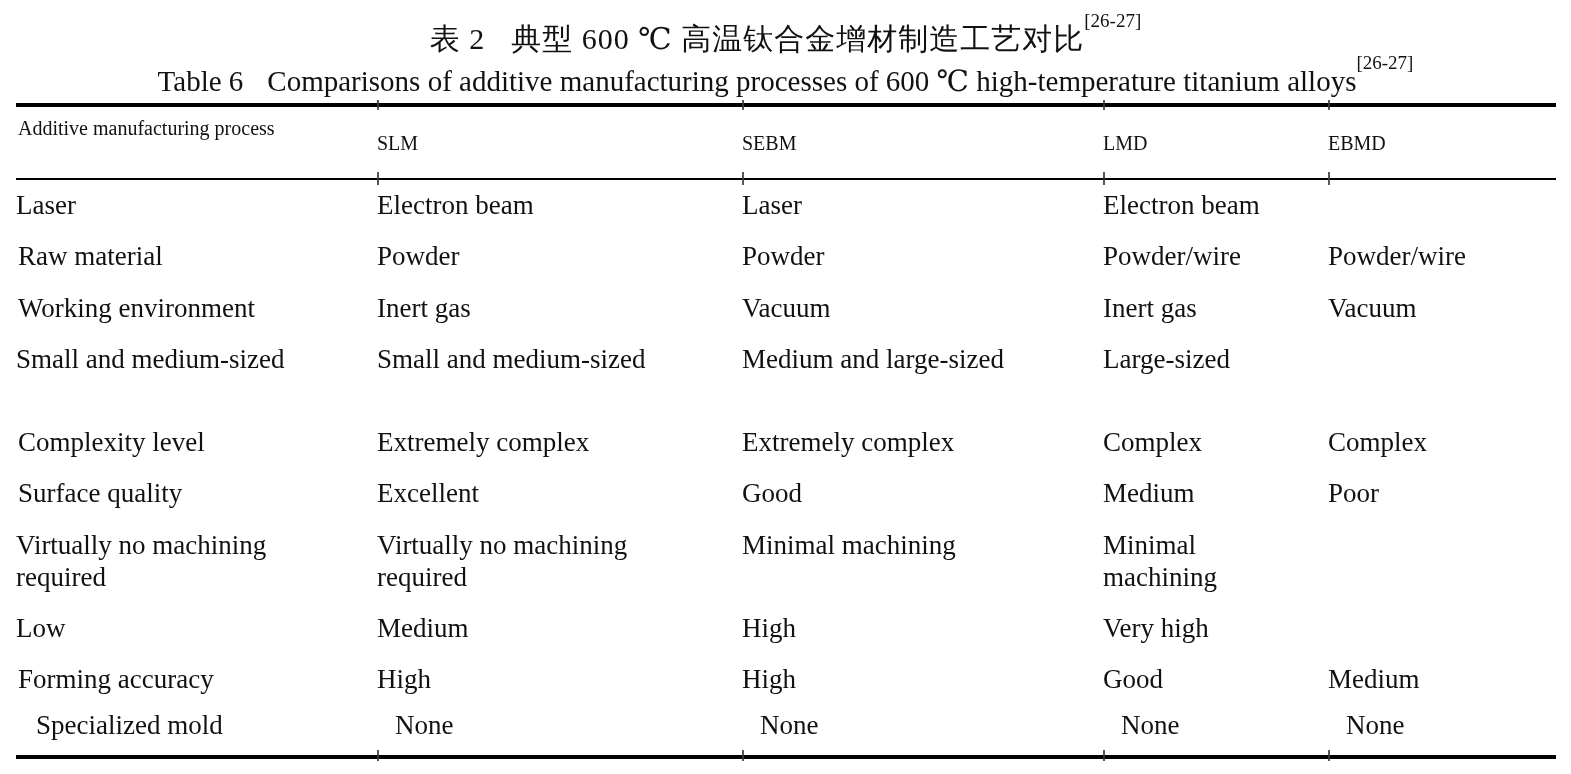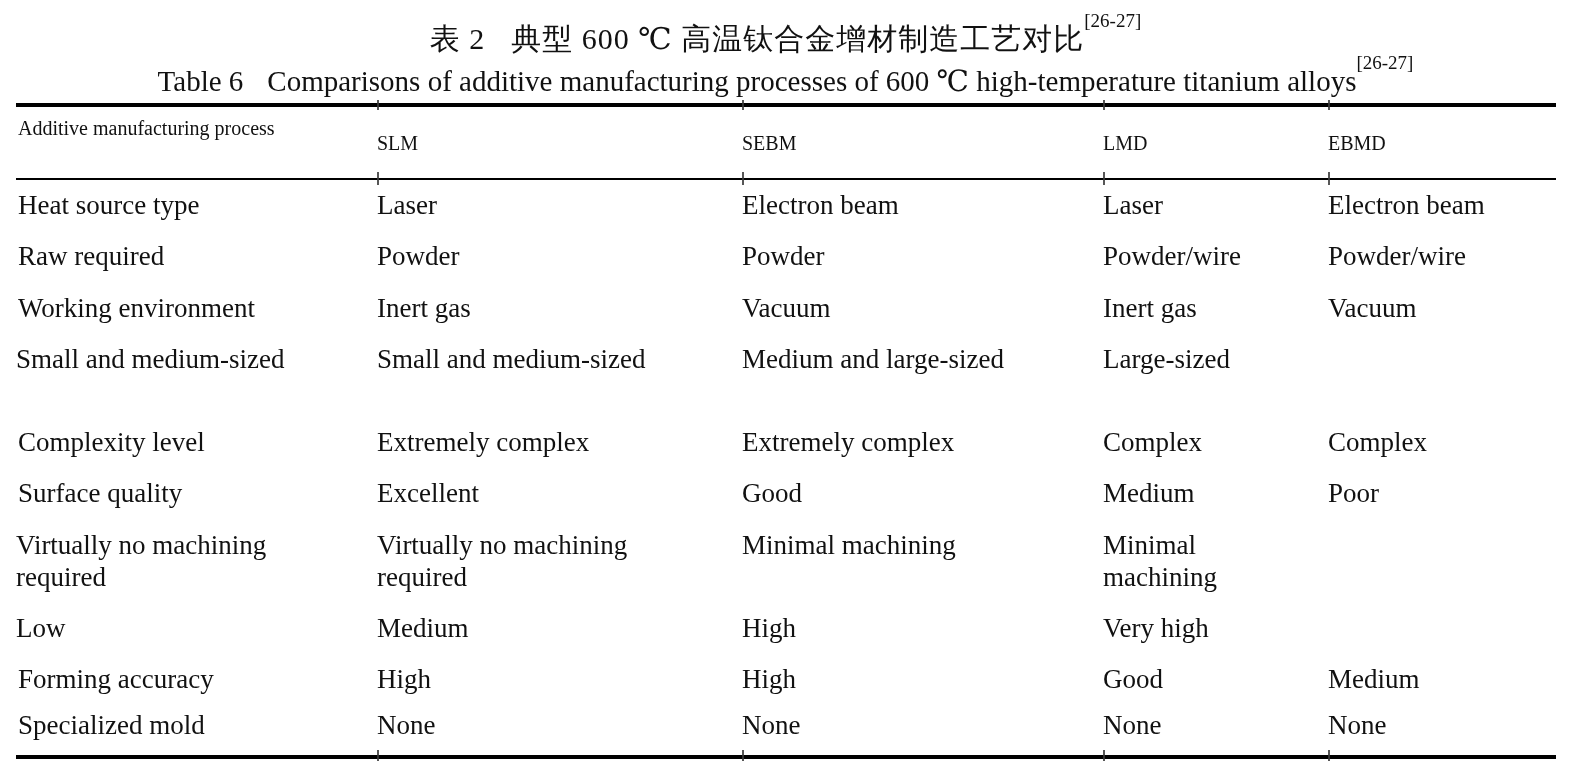--- a/index.html
+++ b/index.html
@@ -84,28 +84,27 @@
       <div class="hcell">SLM</div>
       <div class="hcell">SEBM</div>
       <div class="hcell">LMD</div>
       <div class="hcell">EBMD</div>
     </div>
 
     <div class="rule thin"></div>
 
     <div class="tbody" id="tbody">
         <div class="trow" style="height: 51px;">
-          <div class="cell label">Heat source type</div>
           <div class="cell">Laser</div>
           <div class="cell">Electron beam</div>
           <div class="cell">Laser</div>
           <div class="cell">Electron beam</div>
         </div>
         <div class="trow" style="height: 52px;">
-          <div class="cell label">Raw required</div>
+          <div class="cell label">Raw material</div>
           <div class="cell">Powder</div>
           <div class="cell">Powder</div>
           <div class="cell">Powder/wire</div>
           <div class="cell">Powder/wire</div>
         </div>
         <div class="trow" style="height: 51px;">
           <div class="cell label">Working environment</div>
           <div class="cell">Inert gas</div>
           <div class="cell">Vacuum</div>
           <div class="cell">Inert gas</div>
@@ -143,21 +142,21 @@
           <div class="cell">High</div>
           <div class="cell">Very high</div>
         </div>
         <div class="trow" style="height: 46px;">
           <div class="cell label">Forming accuracy</div>
           <div class="cell">High</div>
           <div class="cell">High</div>
           <div class="cell">Good</div>
           <div class="cell">Medium</div>
         </div>
-        <div class="trow" style="height: 47px;">
+        <div class="trow" style="height: 47px; margin-left: 18px;">
           <div class="cell label">Specialized mold</div>
           <div class="cell">None</div>
           <div class="cell">None</div>
           <div class="cell">None</div>
           <div class="cell">None</div>
         </div>
       </div>
 
     <div class="rule thick"></div>
   <div class="tick" style="left: 361px; top: -3px; height: 10px;"></div>

